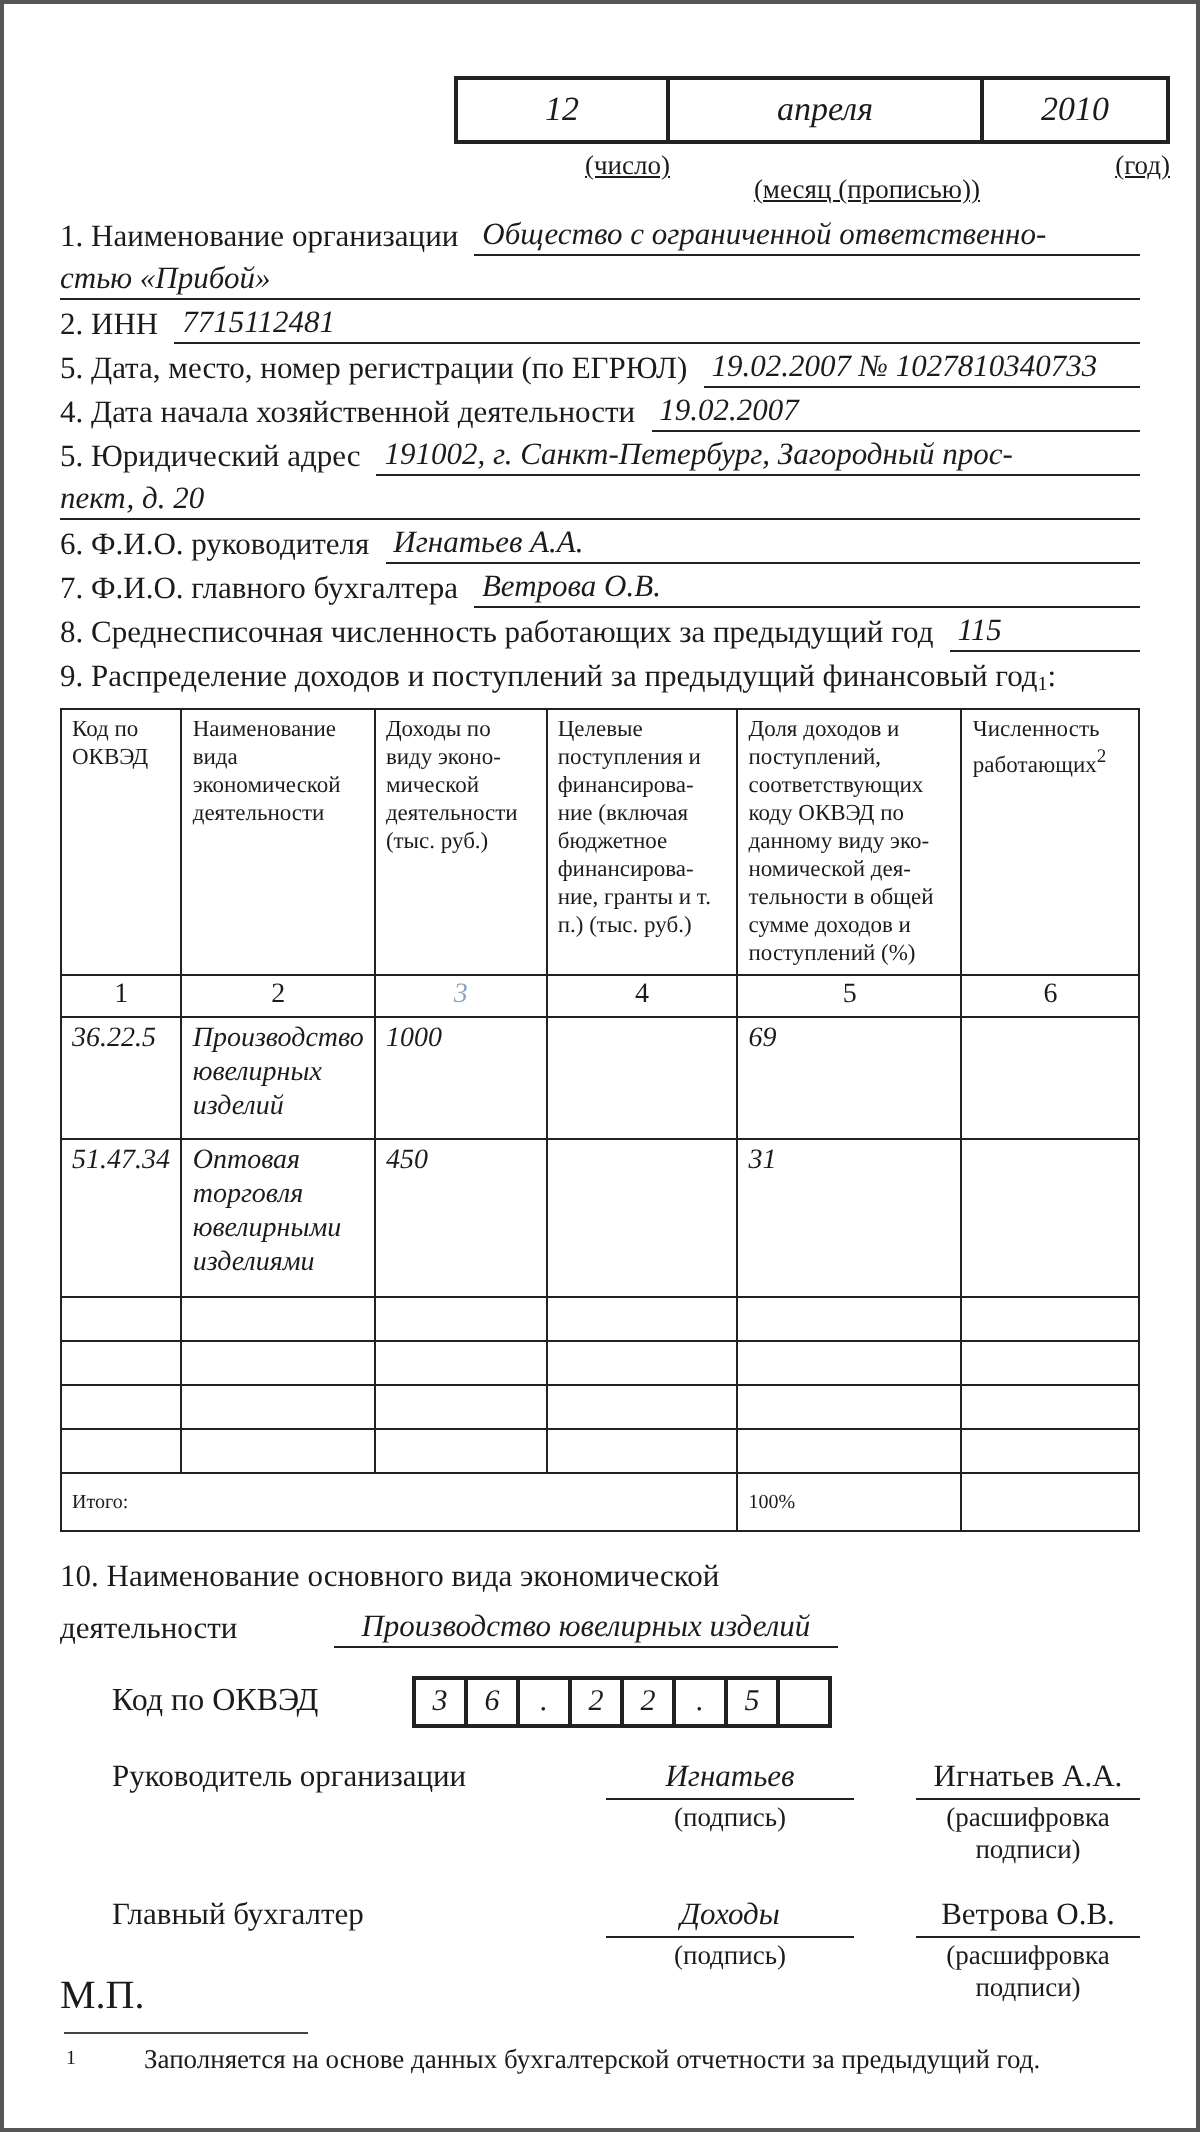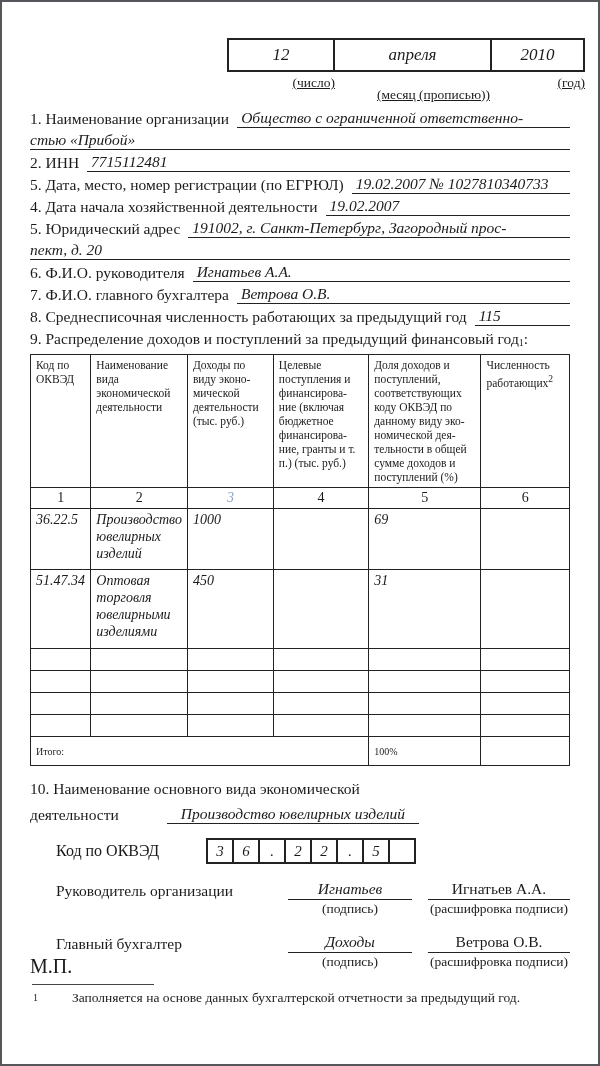--- a/index.html
+++ b/index.html
@@ -55,21 +55,21 @@
   
   .okved-row { display:flex; align-items:center; margin-top:14px; padding-left:26px; }
   .okved-label { font-size:16px; width:150px; }
   .okved-cells { display:flex; }
   .ocell { width:28px; height:26px; box-sizing:border-box; border:2px solid #222;
            margin-left:-2px; display:flex; align-items:center; justify-content:center;
            font-style:italic; font-size:15px; }
   .ocell:first-child { margin-left:0; }
   
   .sig-section { margin-top:16px; position:relative; padding-left:26px; }
-  .sigrow { display:flex; align-items:center; }
+  .sigrow { display:flex; align-items:flex-start;gap:15px; }
   .sigrow + .sigrow { margin-top:16px; }
   .sig-role { width:232px; font-size:15.5px; padding-bottom:16px; }
   .sig-box { width:124px; text-align:center; }
   .sig-line { border-bottom:1.5px solid #222; font-size:15.5px; padding-bottom:1px; }
   .sig-line.script { font-style:italic; }
   .sig-cap { font-size:13.5px; padding-top:1px; }
   .name-box { flex:1; margin-left:16px; text-align:center; }
   .stamp { position:absolute; left:0; bottom:-8px; font-size:20px; }
   
   .footnotes { margin-top:14px; }

